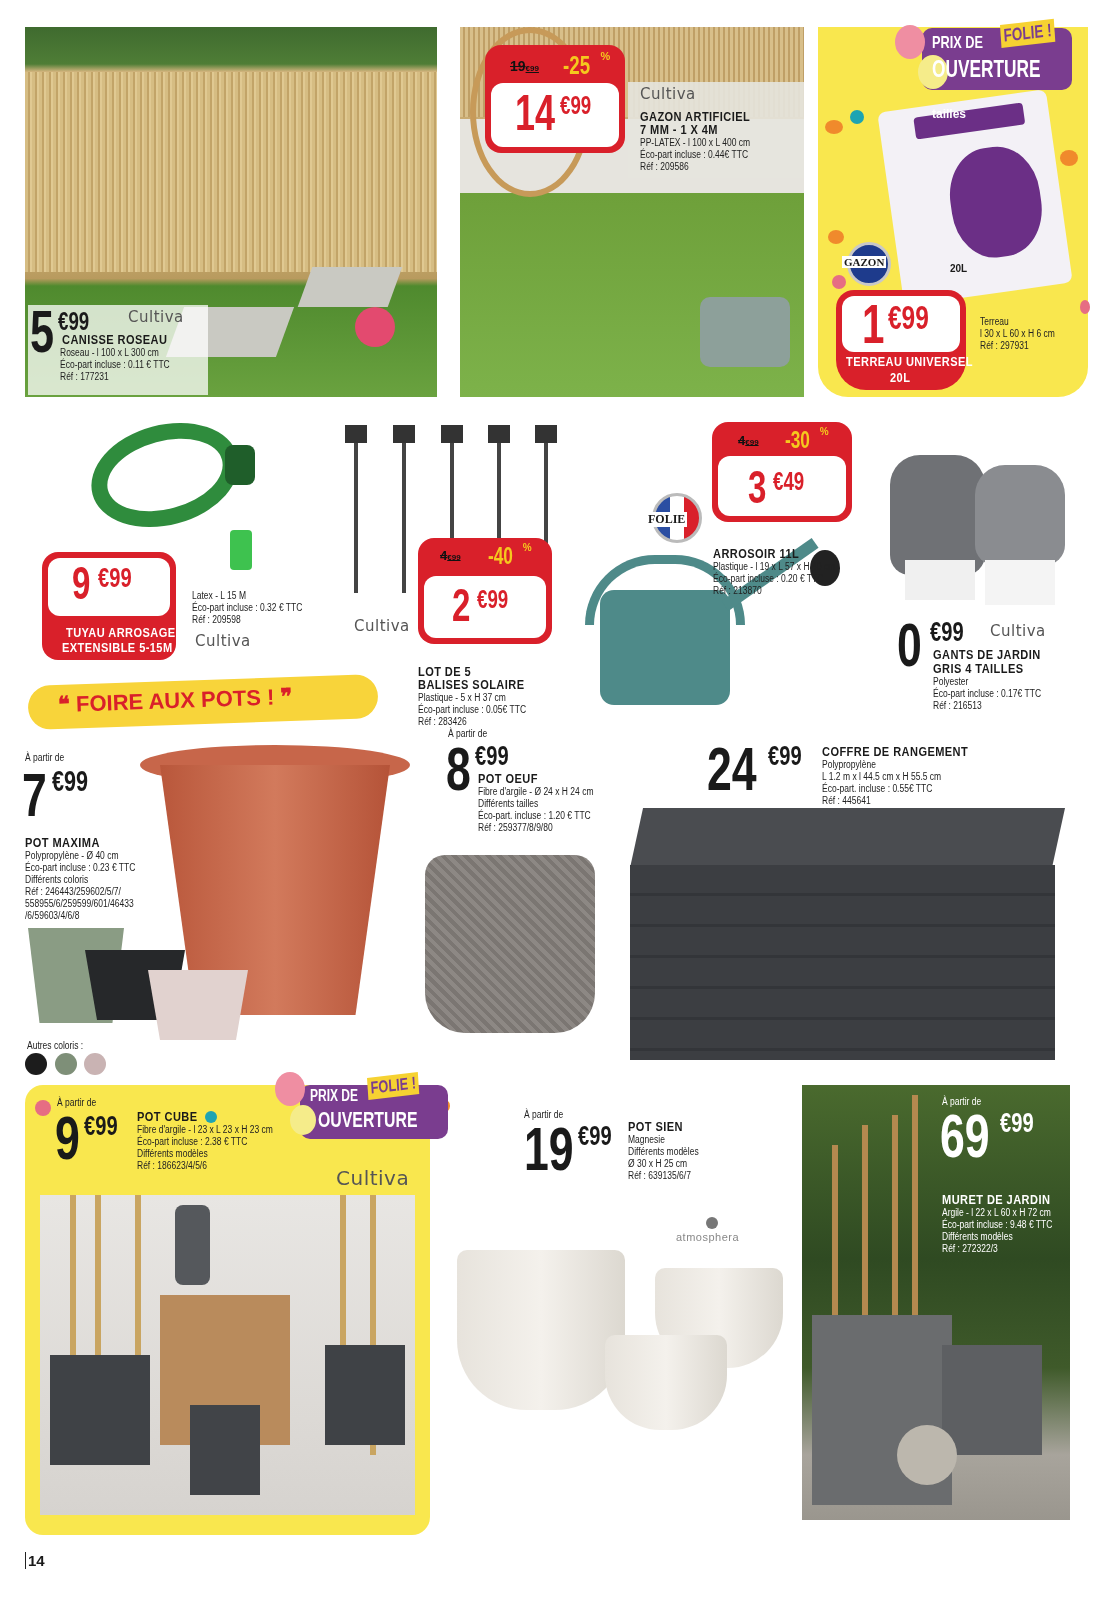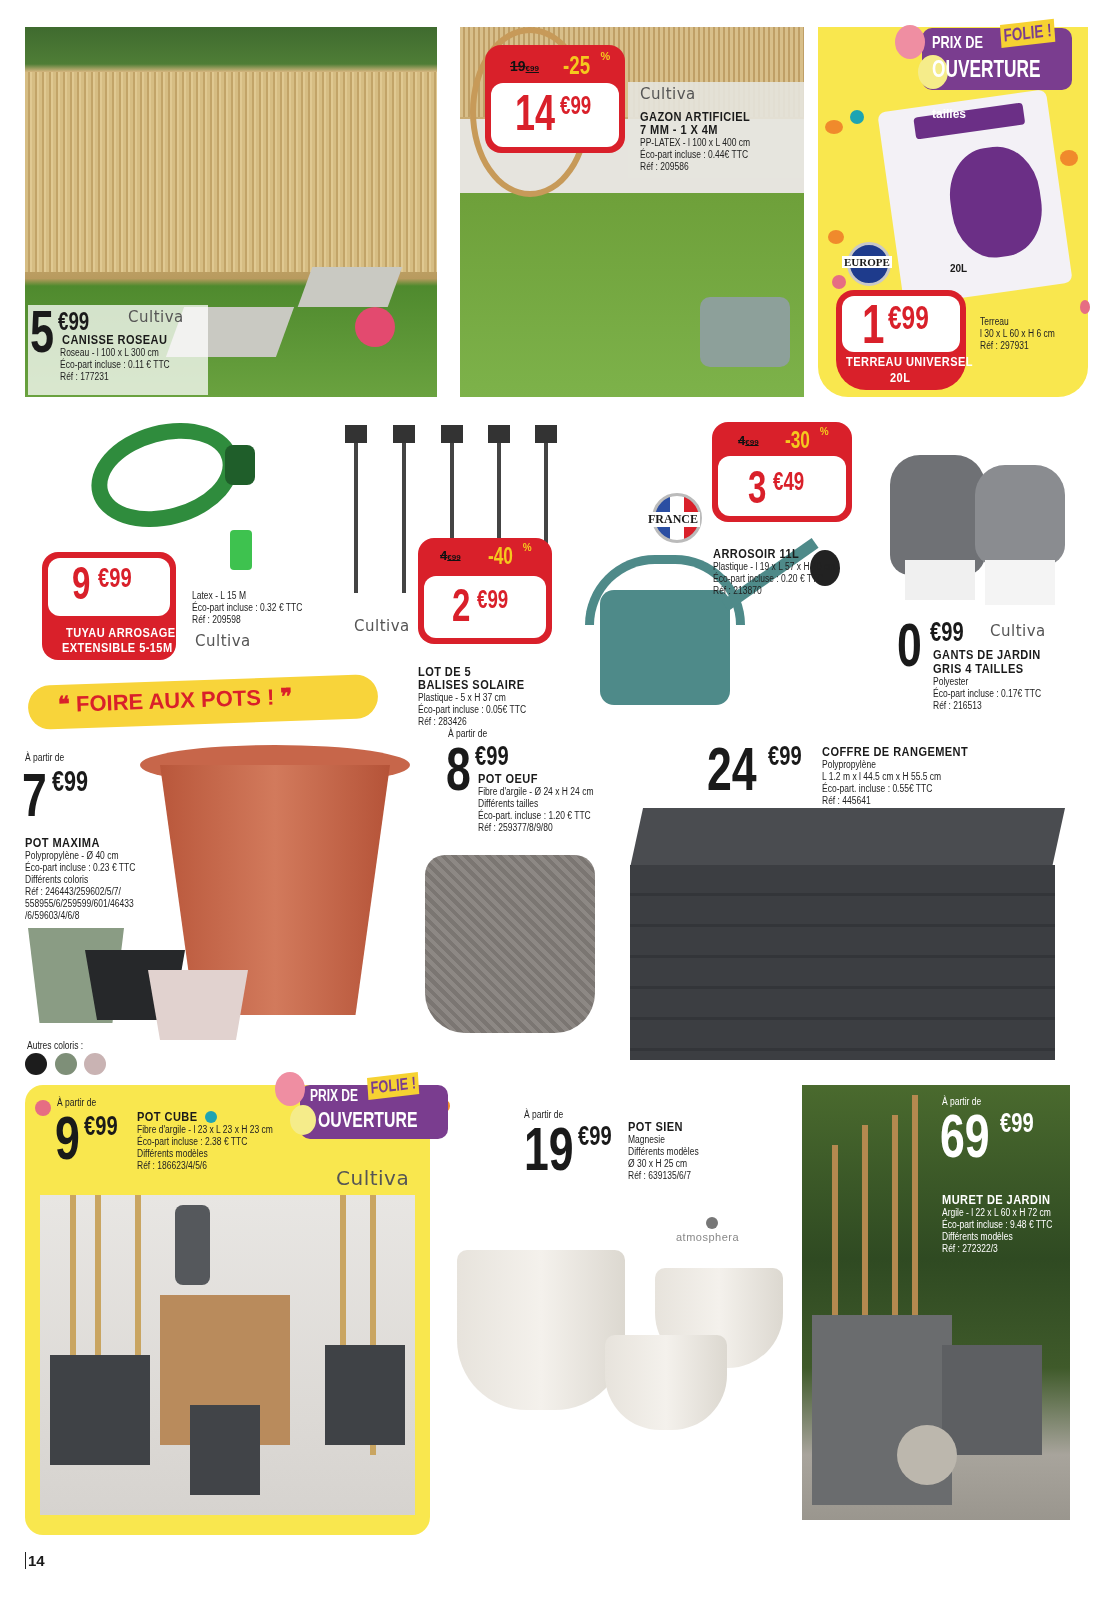--- a/index.html
+++ b/index.html
@@ -73,21 +73,21 @@
 <div class="abs" style="left:1000px;top:25px;background:#f6d232;color:#7a3d8f;font-weight:bold;font-size:18px;padding:1px 4px;transform:scaleX(.75) rotate(-5deg);transform-origin:left top">FOLIE !</div>
 <div class="abs" style="left:932px;top:55px;color:#fff;font-weight:bold;font-size:24px;transform:scaleX(.72);transform-origin:left top">OUVERTURE</div>
 
 <div class="abs" style="left:890px;top:100px;width:170px;height:195px;background:#f3f1f6;border-radius:8px;transform:rotate(-8deg)">
   <div class="abs" style="left:35px;top:10px;width:110px;height:22px;background:#6b2f86;border-radius:4px"></div>
   <div class="abs" style="left:60px;top:50px;width:90px;height:110px;background:#6b2f86;border-radius:45%"></div>
 </div>
 <div class="abs" style="left:932px;top:107px;color:#fff;font-size:12px;font-weight:bold">tailles</div>
 <div class="abs" style="left:950px;top:263px;font-size:10px;font-weight:bold">20L</div>
 <div class="dot" style="left:847px;top:242px;width:44px;height:44px;background:#1e3b8c;border:3px solid #c8c8c8"></div>
-<div class="abs" style="left:842px;top:256px;font-family:'Liberation Serif',serif;font-weight:bold;font-size:11px;background:#fff;padding:0 2px">EUROPE</div>
+<div class="abs" style="left:842px;top:256px;font-family:'Liberation Serif',serif;font-weight:bold;font-size:11px;background:#fff;padding:0 2px">GAZON</div>
 <div class="pricebox" style="left:836px;top:290px;width:130px;height:100px;border-radius:18px 18px 30px 30px">
   <div class="inner" style="left:6px;top:6px;width:118px;height:56px"></div>
 </div>
 <div class="abs red" style="left:862px;top:296px"><span class="big" style="font-size:56px">1</span></div>
 <div class="abs red" style="left:888px;top:298px"><span class="sup" style="font-size:34px">€99</span></div>
 <div class="abs title" style="left:846px;top:355px;color:#fff">TERREAU UNIVERSEL</div>
 <div class="abs title" style="left:890px;top:371px;color:#fff">20L</div>
 <div class="abs small" style="left:980px;top:316px">Terreau</div>
 <div class="abs small" style="left:980px;top:328px">l 30 x L 60 x H 6 cm</div>
 <div class="abs small" style="left:980px;top:340px">Réf : 297931</div>
@@ -131,21 +131,21 @@
 <div class="abs title" style="left:418px;top:678px">BALISES SOLAIRE</div>
 <div class="abs small" style="left:418px;top:692px">Plastique - 5 x H 37 cm</div>
 <div class="abs small" style="left:418px;top:704px">Éco-part incluse : 0.05€ TTC</div>
 <div class="abs small" style="left:418px;top:716px">Réf : 283426</div>
 
 <div class="abs" style="left:600px;top:590px;width:130px;height:115px;background:#4e8a89;border-radius:14px"></div>
 <div class="abs" style="left:585px;top:555px;width:160px;height:70px;border:9px solid #4e8a89;border-bottom:none;border-radius:80px 80px 0 0"></div>
 <div class="abs" style="left:725px;top:600px;width:110px;height:12px;background:#4e8a89;transform:rotate(-35deg);transform-origin:left center"></div>
 <div class="dot" style="left:810px;top:550px;width:30px;height:36px;background:#222"></div>
 <div class="dot" style="left:652px;top:493px;width:50px;height:50px;background:linear-gradient(90deg,#2b4ea2 0 33%,#fff 33% 66%,#d9202a 66%);border:3px solid #bbb"></div>
-<div class="abs" style="left:646px;top:512px;font-family:'Liberation Serif',serif;font-weight:bold;font-size:12px;background:#fff;padding:0 2px">FRANCE</div>
+<div class="abs" style="left:646px;top:512px;font-family:'Liberation Serif',serif;font-weight:bold;font-size:12px;background:#fff;padding:0 2px">FOLIE</div>
 <div class="pricebox" style="left:712px;top:422px;width:140px;height:100px">
   <div class="inner" style="left:6px;top:34px;width:128px;height:60px"></div>
 </div>
 <div class="abs old" style="left:738px;top:433px;font-size:13px"><span>4</span><span style="font-size:8px">€99</span></div>
 <div class="abs disc" style="left:785px;top:426px;font-size:24px"><span class="sup">-30</span><span style="font-size:10px;vertical-align:top">%</span></div>
 <div class="abs red" style="left:748px;top:464px"><span class="big" style="font-size:46px">3</span></div>
 <div class="abs red" style="left:773px;top:466px"><span class="sup" style="font-size:26px">€49</span></div>
 <div class="abs title" style="left:713px;top:547px">ARROSOIR 11L</div>
 <div class="abs small" style="left:713px;top:561px">Plastique - l 19 x L 57 x H 40 cm</div>
 <div class="abs small" style="left:713px;top:573px">Éco-part incluse : 0.20 € TTC</div>

